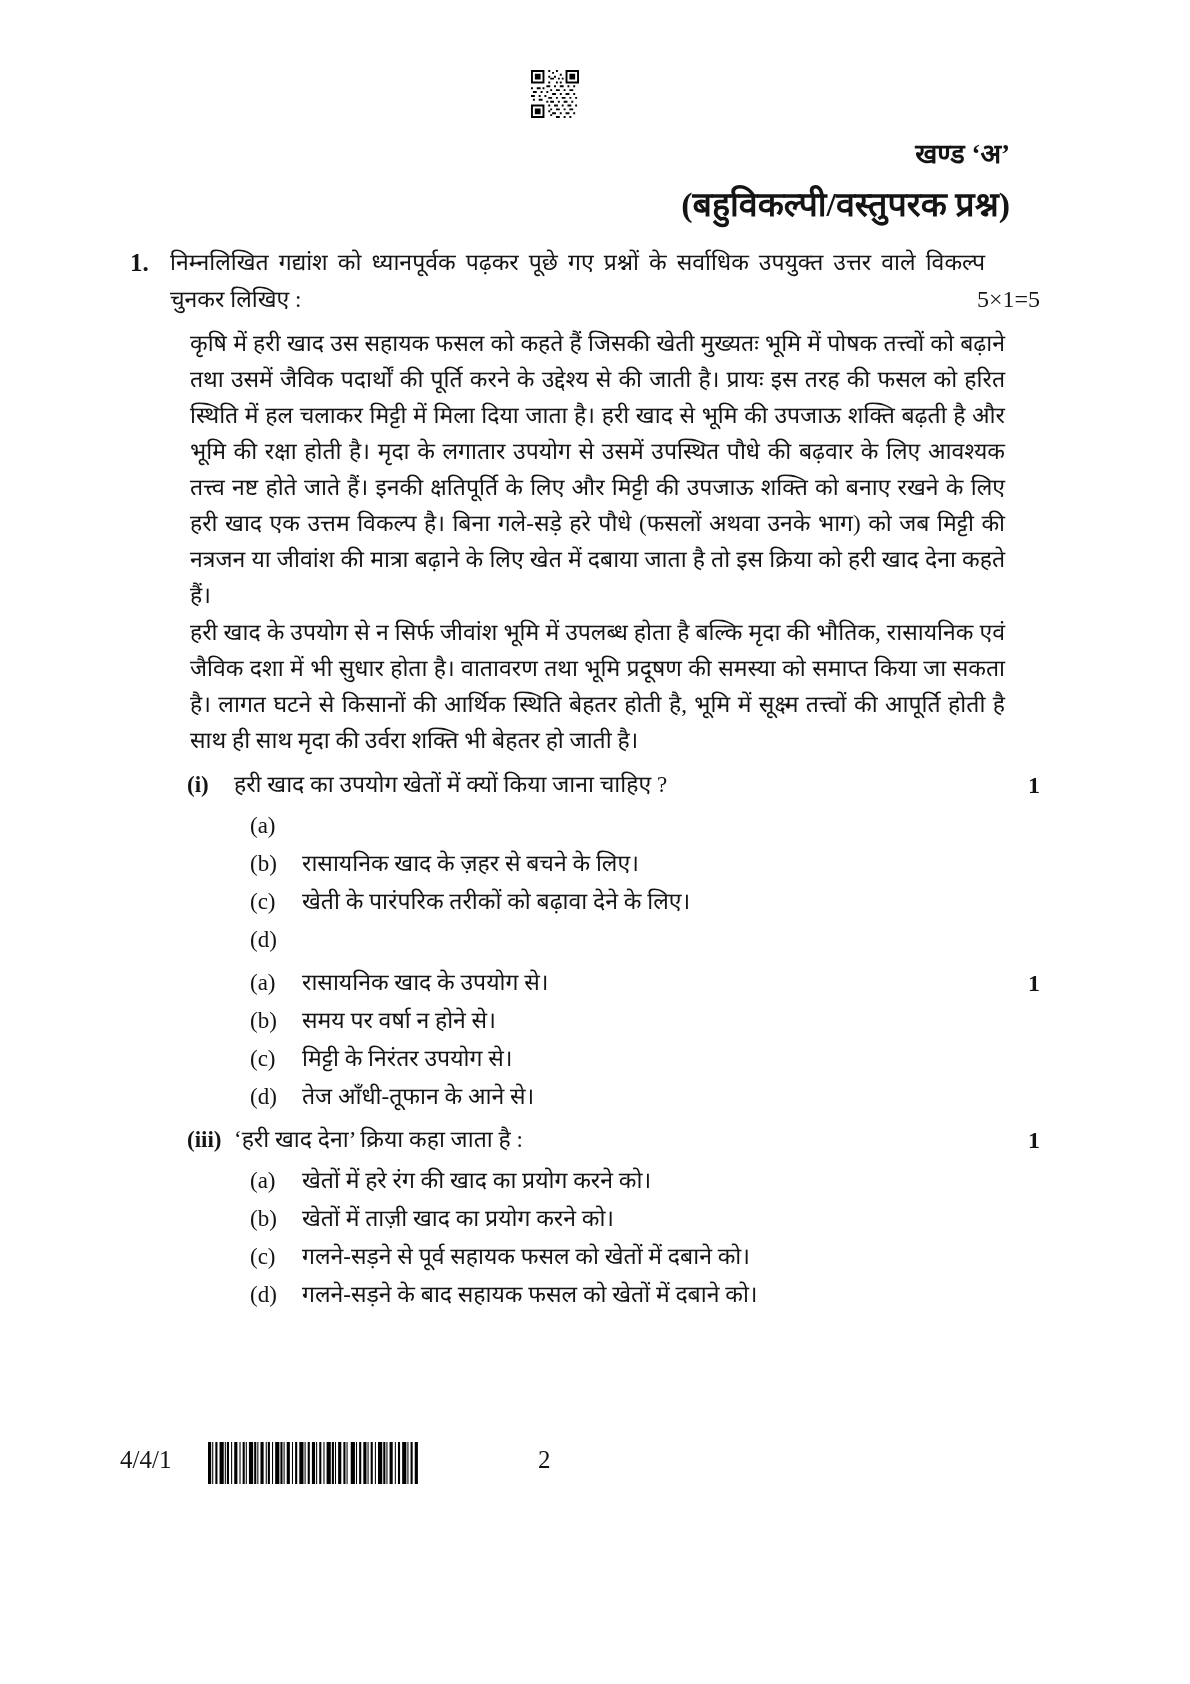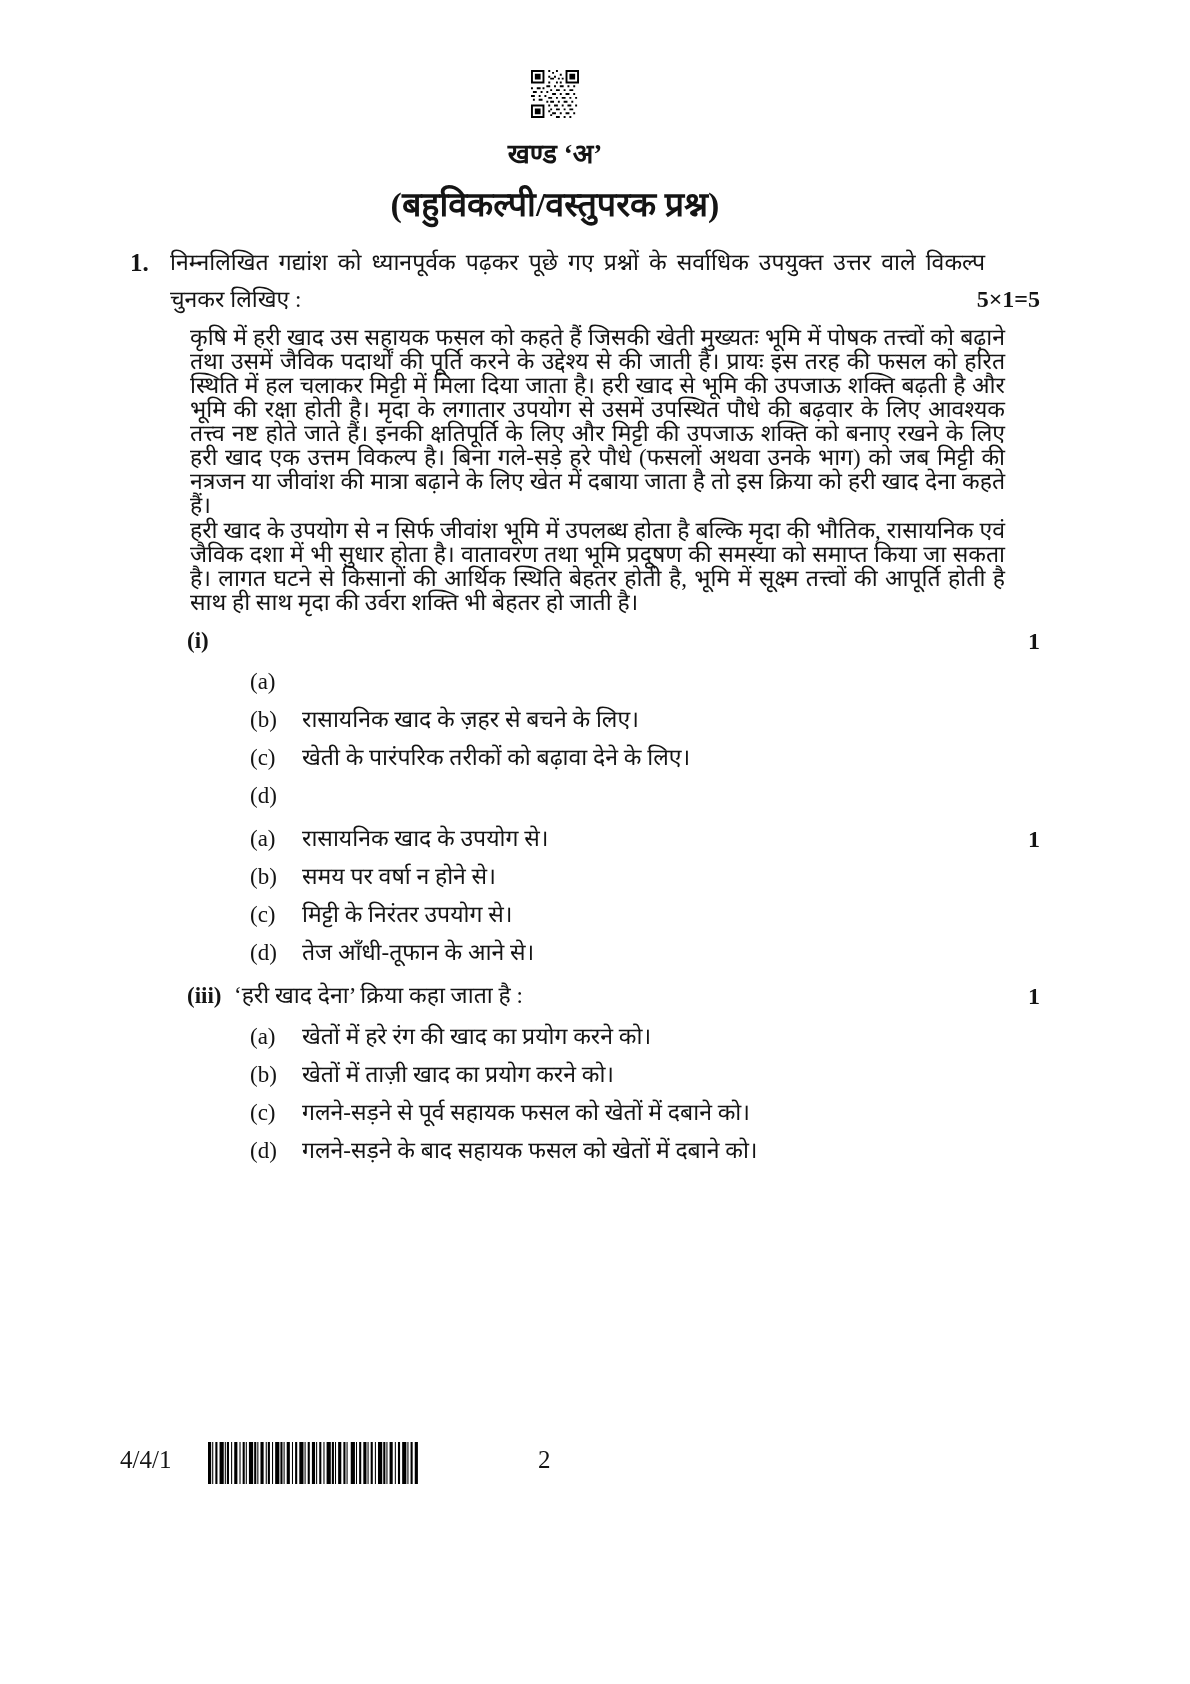--- a/index.html
+++ b/index.html
@@ -12,21 +12,21 @@
     width: 1190px;
     height: 1684px;
     background: #ffffff;
     color: #141414;
     font-family: "Liberation Serif", "DejaVu Serif", serif;
     overflow: hidden;
   }
   .header {
     width: 910px;
     margin-left: 100px;
-    text-align: center;
+    text-align: right;
   }
   .qr {
     display: block;
     margin: 70px auto 0;
     width: 48px;
     height: 48px;
   }
   .section-title {
     margin: 16px 0 0 0;
     font-size: 27px;
@@ -59,28 +59,28 @@
     width: 815px;
     font-size: 23px;
     line-height: 37px;
     text-align: justify;
   }
   .q1-marks {
     position: absolute;
     right: 0;
     bottom: 0;
     font-size: 24px;
-    font-weight: bold;
+    font-weight: normal;
     line-height: 37px;
   }
   .passage {
     margin: 8px 0 0 60px;
     width: 815px;
     font-size: 23px;
-    line-height: 24px;
+    line-height: 36px;
     text-align: justify;
   }
   .passage p {
     margin: 0 0 1px 0;
   }
   .sub-block {
     margin-top: 8px;
   }
   .sub-label {
     min-width: 47px;
@@ -170,20 +170,21 @@
 
     <div class="passage">
       <p>कृषि में हरी खाद उस सहायक फसल को कहते हैं जिसकी खेती मुख्यतः भूमि में पोषक तत्त्वों को बढ़ाने तथा उसमें जैविक पदार्थों की पूर्ति करने के उद्देश्य से की जाती है। प्रायः इस तरह की फसल को हरित स्थिति में हल चलाकर मिट्टी में मिला दिया जाता है। हरी खाद से भूमि की उपजाऊ शक्ति बढ़ती है और भूमि की रक्षा होती है। मृदा के लगातार उपयोग से उसमें उपस्थित पौधे की बढ़वार के लिए आवश्यक तत्त्व नष्ट होते जाते हैं। इनकी क्षतिपूर्ति के लिए और मिट्टी की उपजाऊ शक्ति को बनाए रखने के लिए हरी खाद एक उत्तम विकल्प है। बिना गले-सड़े हरे पौधे (फसलों अथवा उनके भाग) को जब मिट्टी की नत्रजन या जीवांश की मात्रा बढ़ाने के लिए खेत में दबाया जाता है तो इस क्रिया को हरी खाद देना कहते हैं।</p>
       <p>हरी खाद के उपयोग से न सिर्फ जीवांश भूमि में उपलब्ध होता है बल्कि मृदा की भौतिक, रासायनिक एवं जैविक दशा में भी सुधार होता है। वातावरण तथा भूमि प्रदूषण की समस्या को समाप्त किया जा सकता है। लागत घटने से किसानों की आर्थिक स्थिति बेहतर होती है, भूमि में सूक्ष्म तत्त्वों की आपूर्ति होती है साथ ही साथ मृदा की उर्वरा शक्ति भी बेहतर हो जाती है।</p>
     </div>
 
     <div class="sub-block sub-rel">
       <div class="mark">1</div>
       <div class="sub-q-row">
         <span class="sub-label">(i)</span>
+        <span>हरी खाद का उपयोग खेतों में क्यों किया जाना चाहिए ?</span>
       </div>
       <div class="option-row">
         <span class="option-label">(a)</span>
       </div>
       <div class="option-row">
         <span class="option-label">(b)</span>
         <span>रासायनिक खाद के ज़हर से बचने के लिए।</span>
       </div>
       <div class="option-row">
         <span class="option-label">(c)</span>

